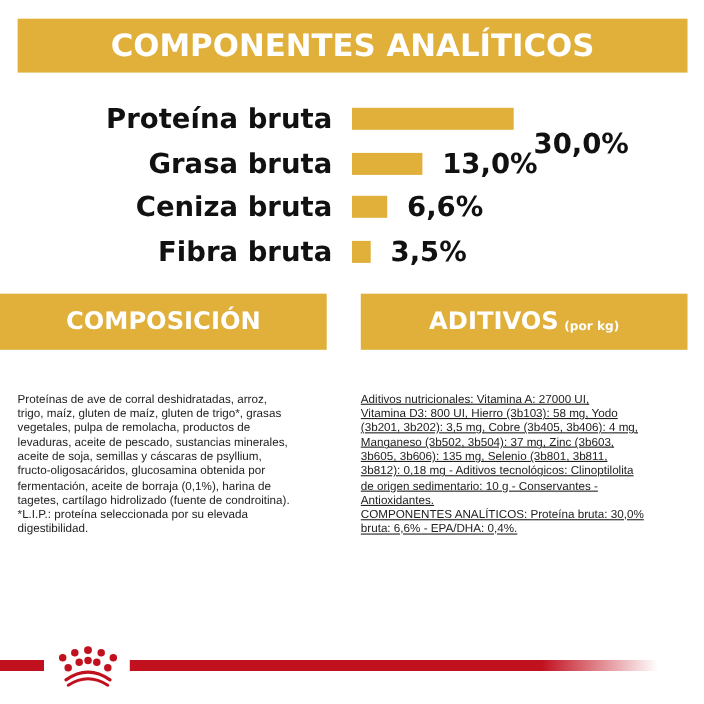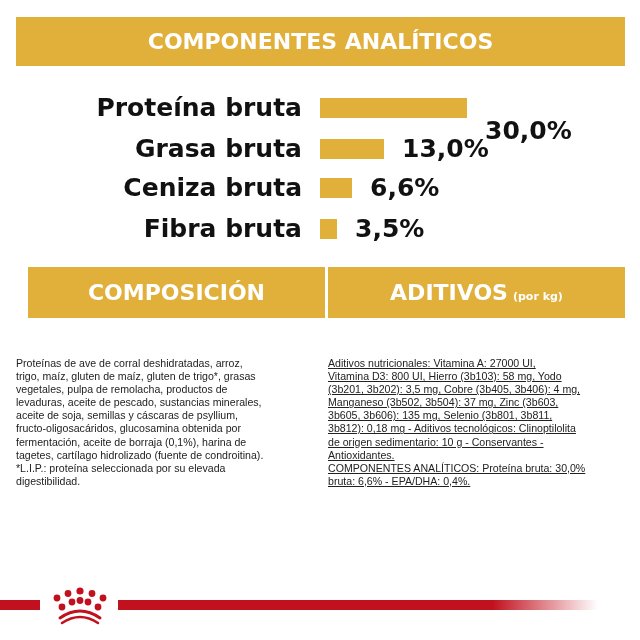--- a/index.html
+++ b/index.html
@@ -2,22 +2,22 @@
 <html style="--gold: #E0B03B; --red: #C1111F;"><head>
   <meta charset="utf-8">
   <style>
     html, body { margin: 0; padding: 0; background: #ffffff; }
     body { width: 640px; height: 640px; position: relative; overflow: hidden;
            font-family: "DejaVu Sans", sans-serif; color: #111; }
     .band { position: absolute; background: var(--gold); color: #fff;
             display: flex; align-items: center; justify-content: center;
             font-family: "DejaVu Sans", sans-serif; font-weight: bold;
             letter-spacing: 0px; text-transform: uppercase; }
-    #top-band { left: 16px; top: 17px; width: 609px; height: 49px; font-size: 22px; align-items: center; }
-    #comp-band { left: 28px; top: 267px; width: 297px; height: 51px; font-size: 22px; }
+    #top-band { left: 16px; top: 17px; width: 609px; height: 49px; font-size: 28px; align-items: center; }
+    #comp-band { left: 0; top: 267px; width: 297px; height: 51px; font-size: 22px; }
     #add-band { left: 328px; top: 267px; width: 297px; height: 51px; font-size: 22px; }
     #add-band .small { font-size: 11px; margin-left: 5px; margin-top: 8px; text-transform: none; }
 
     .row { position: absolute; left: 0; width: 640px; height: 34px; }
     .row .label { position: absolute; right: 338px; top: 0; height: 34px; line-height: 34px;
                   font-size: 25px; font-weight: bold; color: #111; white-space: nowrap; }
     .row .bar { position: absolute; left: 320px; top: 7px; height: 20px; background: var(--gold); }
     .row .value { position: absolute; top: 0; height: 34px; line-height: 34px;
                   font-size: 25px; font-weight: bold; color: #111; white-space: nowrap; }
 

